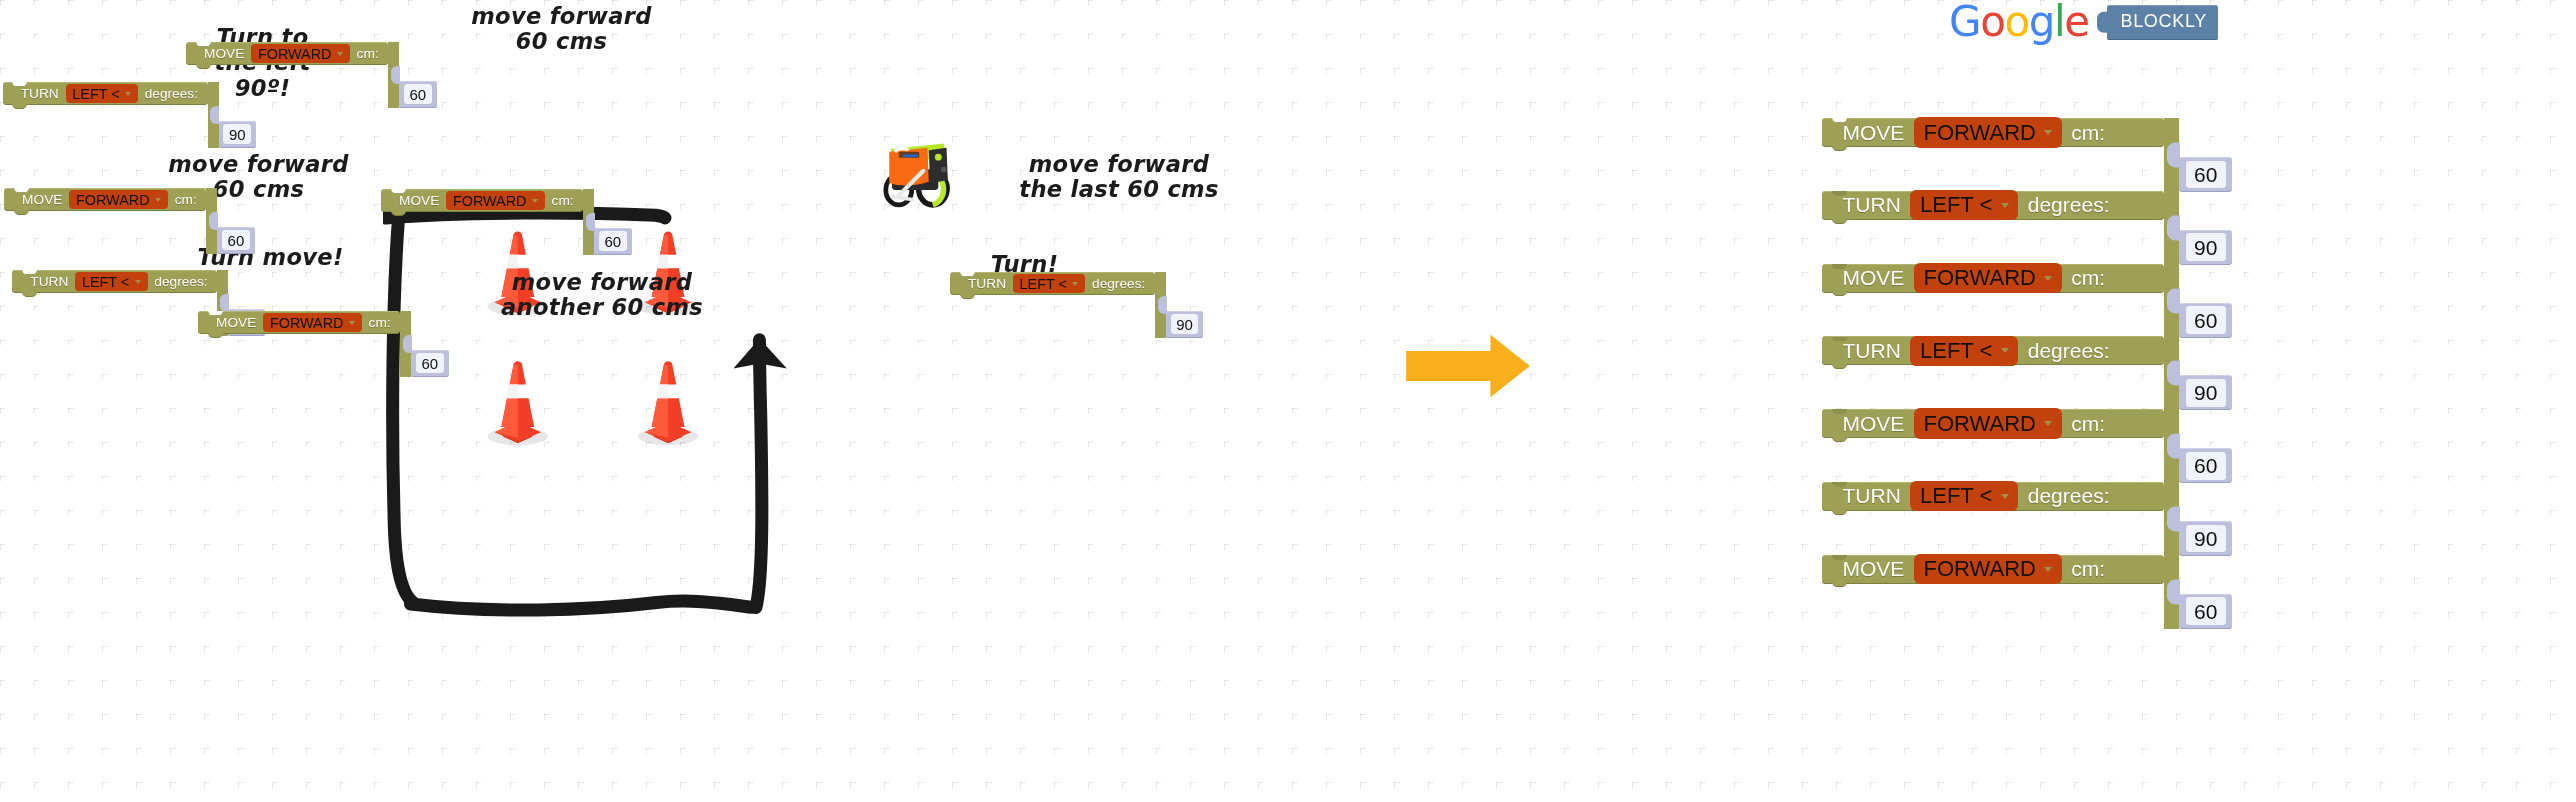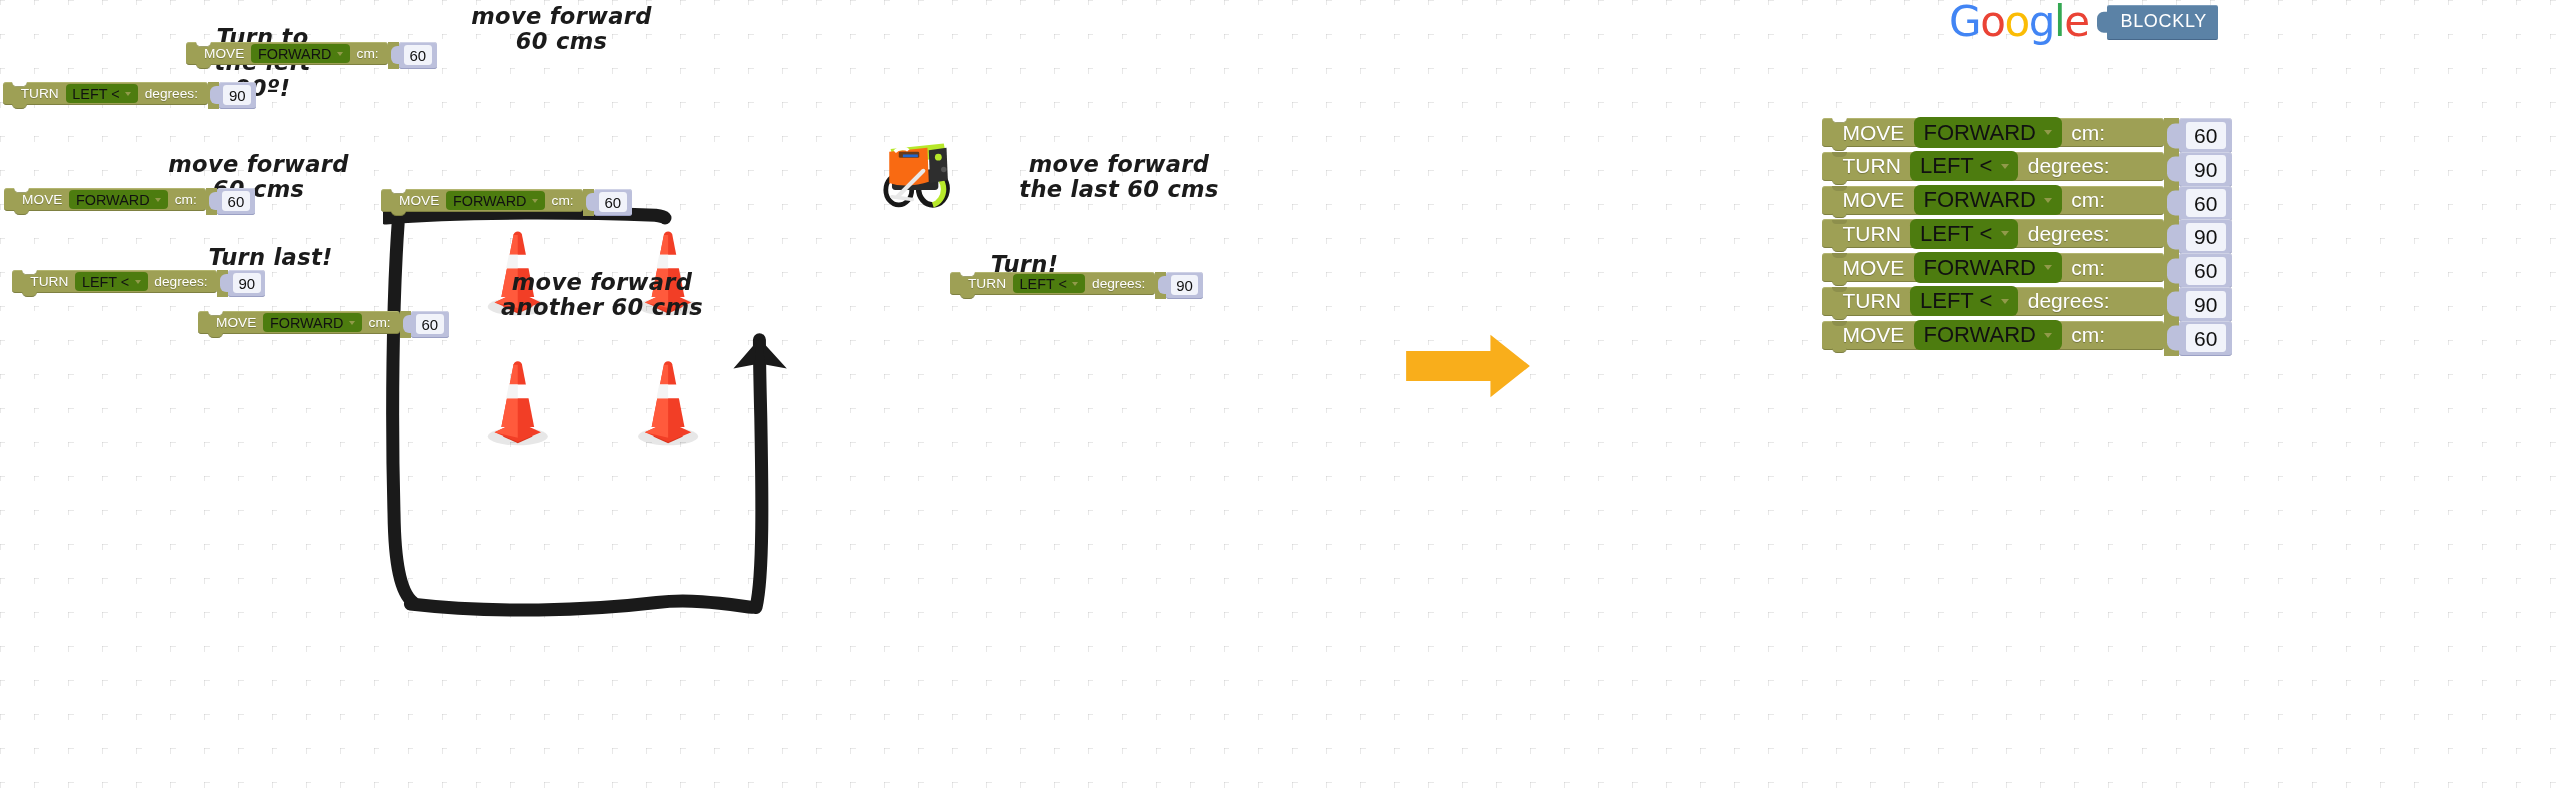--- a/index.html
+++ b/index.html
@@ -84,21 +84,21 @@
   .blk.stacked .blk-body::before { background: #8d8f4c; box-shadow: none; }
   .blk.last .blk-body::after { display: block; }
 
   .blk-label {
     color: #ffffff;
     font-family: "Liberation Sans", sans-serif;
     text-shadow: 0 0.7px 0.7px rgba(0,0,0,.25);
     white-space: nowrap;
   }
   .dropdown {
-    background: #4d7c0f;
+    background: #c2410c;
     border-radius: 4.1px;
     display: flex;
     align-items: center;
     gap: 5.5px;
     padding: 1.4px 6.8px;
     color: #111;
     white-space: nowrap;
   }
   .dd-text { font-family: "Liberation Sans", sans-serif; font-weight: 400; }
   .dd-arrow {
@@ -126,20 +126,21 @@
   }
   .num-block {
     background: #BCC0DC;
     display: flex;
     align-items: center;
     justify-content: center;
     padding: 2.1px 4.8px;
     border-radius: 2.7px;
     border-top: 0.7px solid #cfd2e6;
     border-bottom: 1.4px solid #9ba0c4;
+    margin-top: 39px;
   }
   .num-field {
     background: #F1F3FA;
     border-radius: 3.4px;
     color: #111;
     font-family: "Liberation Sans", sans-serif;
     text-align: center;
     line-height: 1;
   }
 
@@ -275,21 +276,21 @@
 
   <div class="note" style="left:459px; top:4.1px; width:205px;">move forward
 60 cms</div>
   <div class="note" style="left:177px; top:25px; width:171px;">Turn to
 the left
 90º!</div>
   <div class="note" style="left:156px; top:152px; width:205px;">move forward
 60 cms</div>
   <div class="note" style="left:996px; top:152px; width:246px;">move forward
 the last 60 cms</div>
-  <div class="note" style="left:168px; top:246px; width:205px; top:245px;">Turn last!</div>
+  <div class="note" style="left:168px; top:246px; width:205px; top:245px;">Turn move!</div>
   <div class="note" style="left:472px; top:270px; width:260px;">move forward
 another 60 cms</div>
   <div class="note" style="left:956px; top:252px; width:137px;">Turn!</div>
 
   <div class="blk sz-sm last" style="left:186px; top:42px;">
     <div class="blk-body">
       <span class="blk-label">MOVE</span>
       <span class="dropdown">
         <span class="dd-text">FORWARD</span>
         <span class="dd-arrow"></span>

